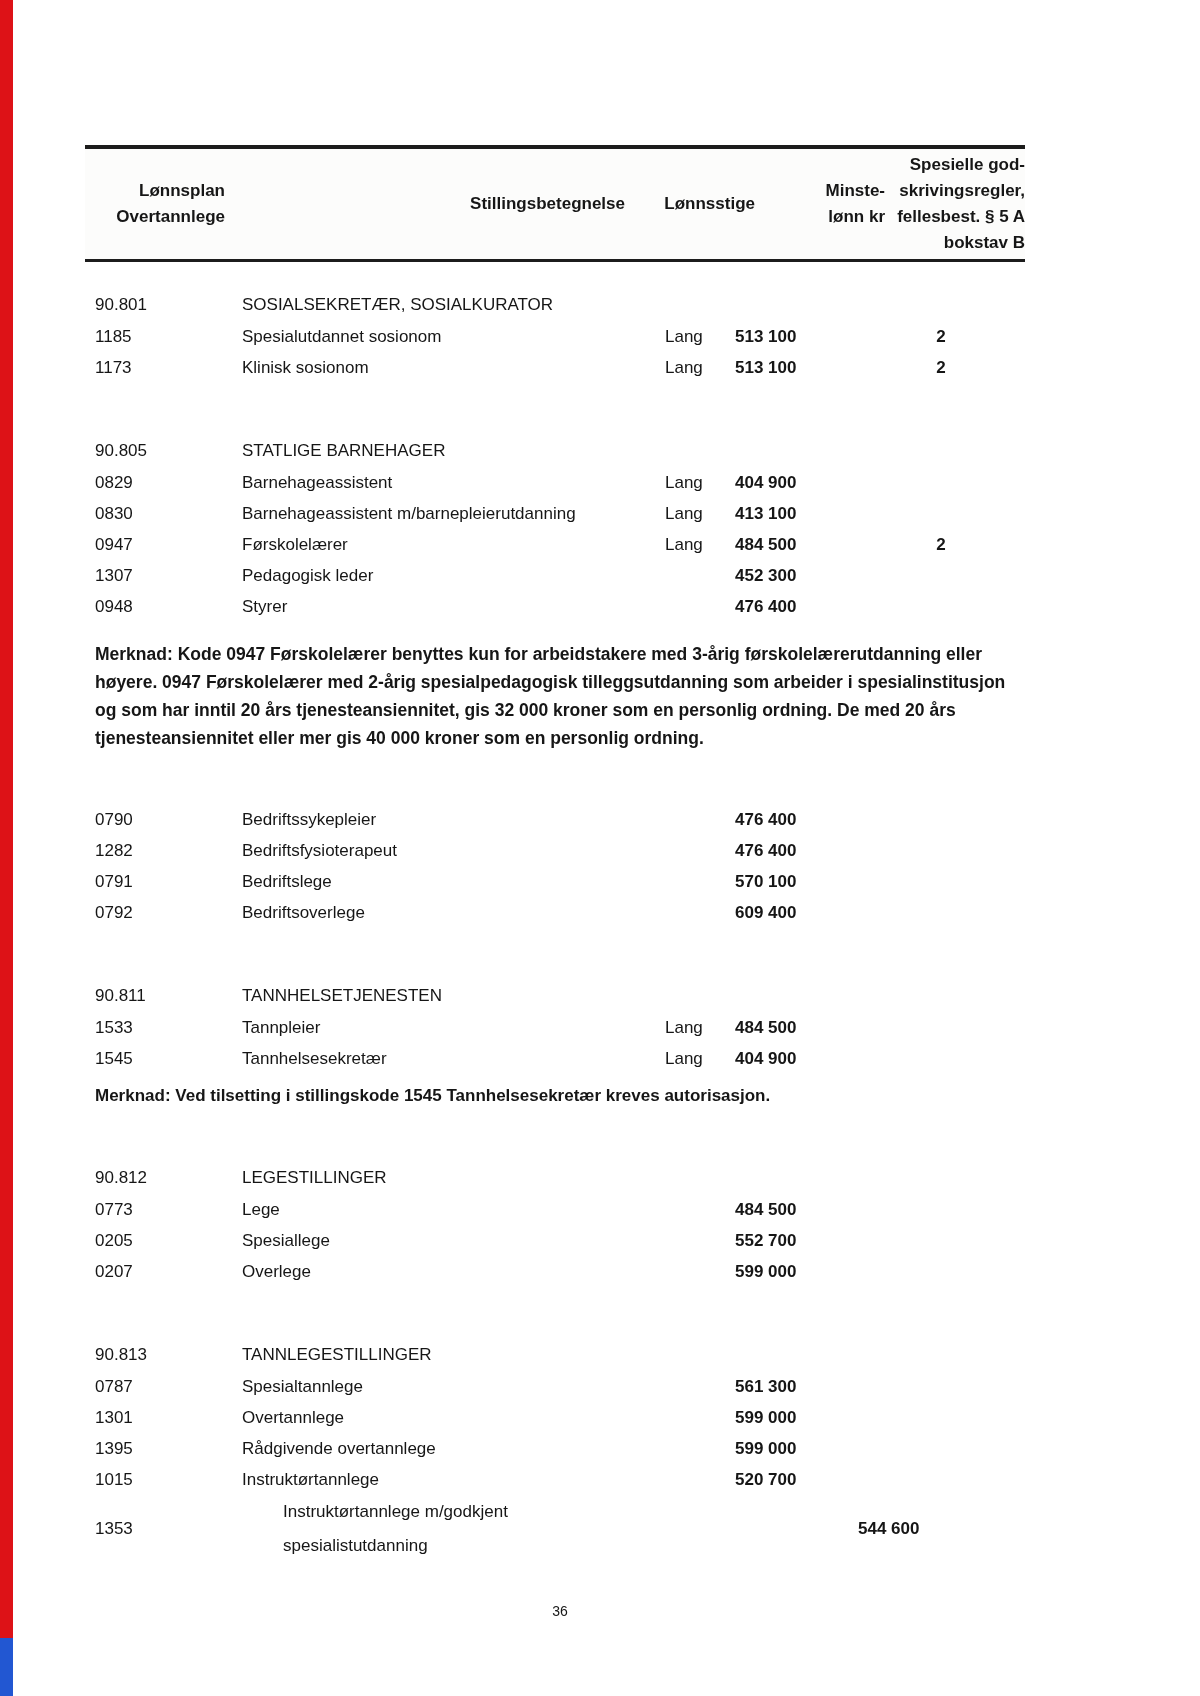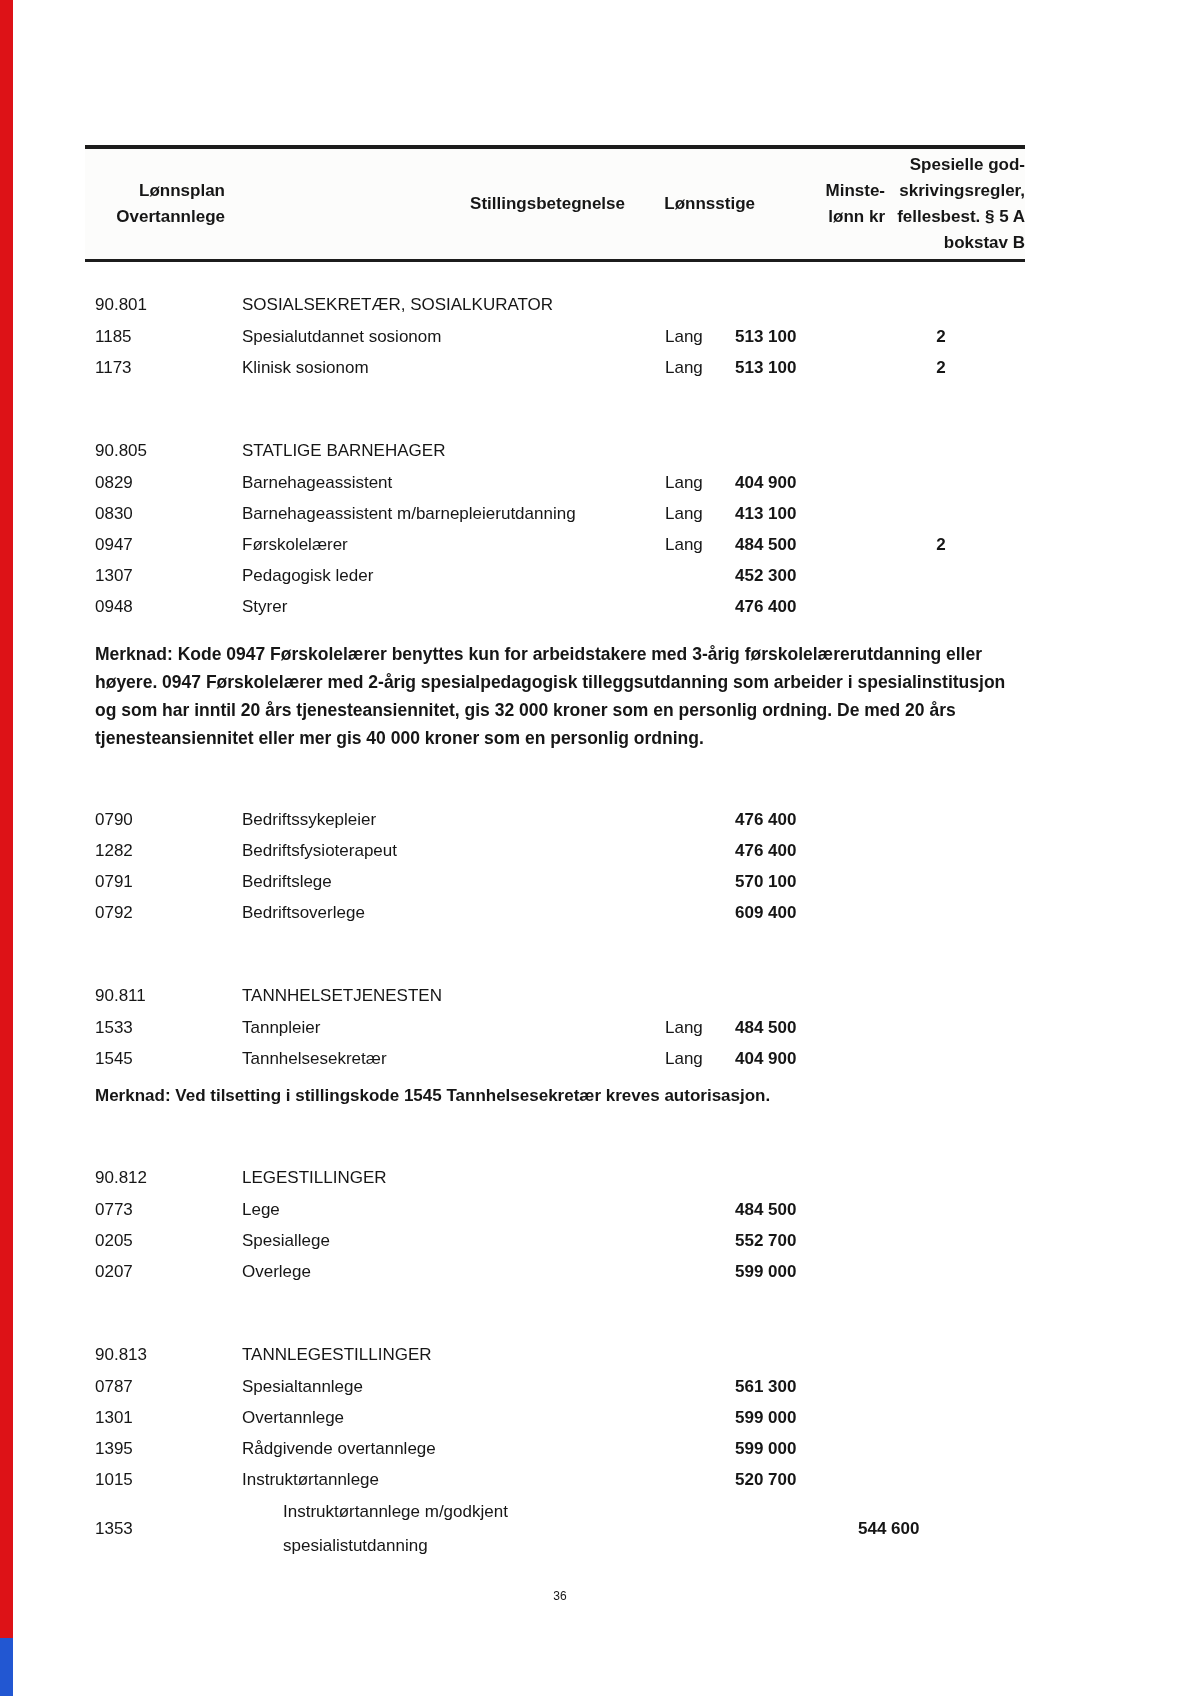--- a/index.html
+++ b/index.html
@@ -51,21 +51,21 @@
   .row .special{text-align:center;font-weight:bold;}
   .row.tall{min-height:60px;gap:41px;}
   .label-narrow{max-width:310px;line-height:34px;}
 
   .note{
     margin-top:18px;margin-bottom:14px;
     width:922px;font-size:17.5px;line-height:28px;font-weight:bold;
   }
   .note.plain{font-weight:bold;font-size:17px;margin-top:8px;}
 
-  .page-number{margin-top:26px;width:930px;text-align:center;font-size:12px;}
+  .page-number{margin-top:40px;width:930px;text-align:center;font-size:14px;}
 </style>
 </head>
 <body>
 
 <div class="page">
 
   <div class="stripe stripe-red" style="background: rgb(221, 18, 23);"></div>
   <div class="stripe stripe-blue" style="background: rgb(34, 87, 210);"></div>
 
   <div class="content">

